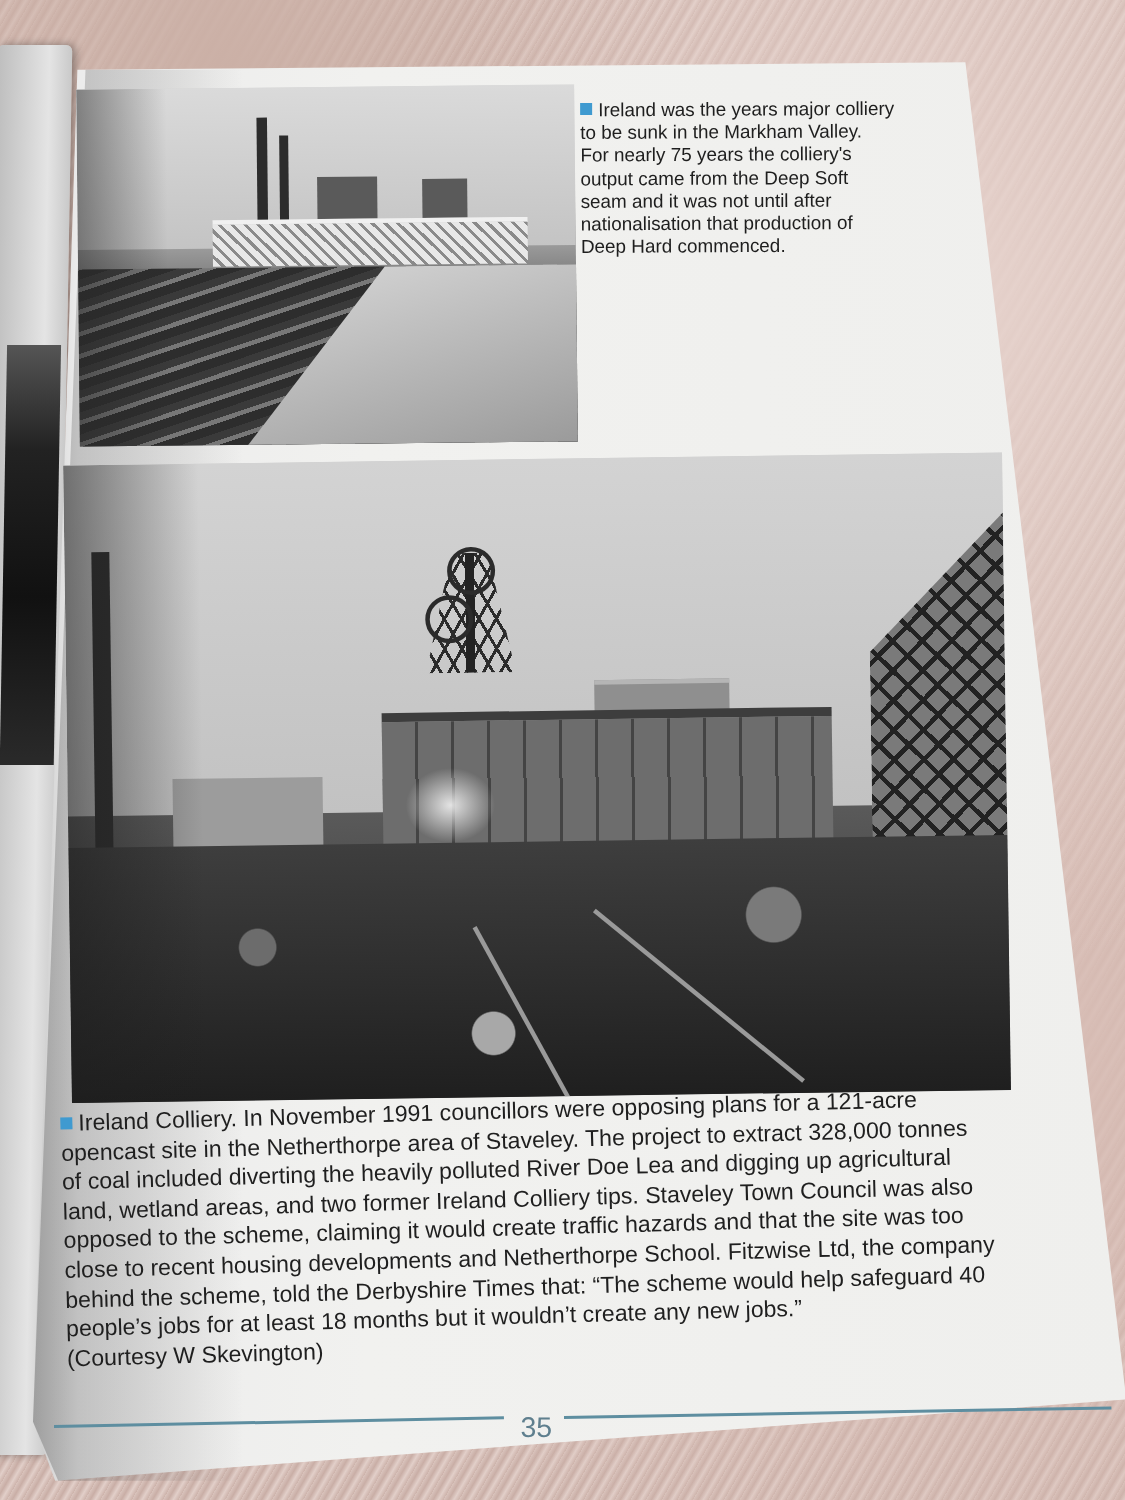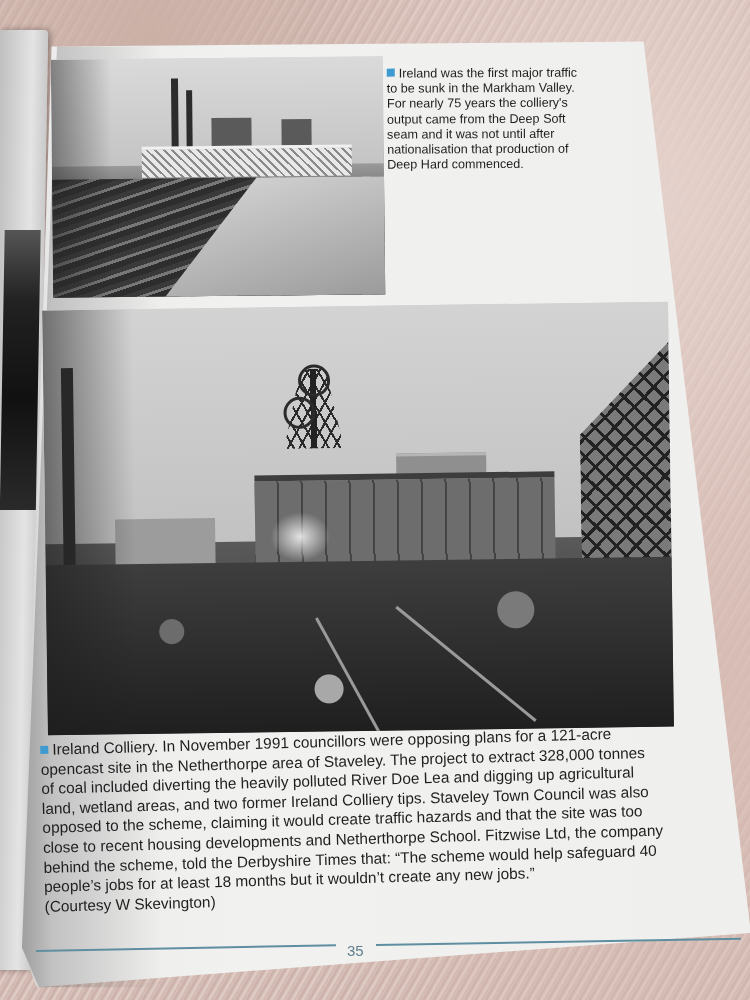--- a/index.html
+++ b/index.html
@@ -209,21 +209,21 @@
       width: 365px;
       height: 2px;
       background: #5e8ea0;
       transform: rotate(-1.0deg);
       transform-origin: left center;
     }
     .page-number {
       position: absolute;
       left: 347px;
       top: 942px;
-      font-size: 15px;
+      font-size: 19px;
       color: #5f7f8e;
     }
   </style>
 </head>
 <body>
 
 <div class="left-page">
   <div class="left-photo"></div>
 </div>
 
@@ -236,21 +236,21 @@
   <div class="chimney" style="left:135px;top:32px;width:6px;height:58px;"></div>
   <div class="building" style="left:160px;top:60px;width:40px;height:28px;"></div>
   <div class="building" style="left:230px;top:62px;width:30px;height:26px;"></div>
   <div class="screens"></div>
   <div class="yard"></div>
   <div class="bank"></div>
   <div class="shade-left"></div>
 </div>
 
 <div class="caption-top">
-  <div><span class="bullet" style="background: rgb(63, 154, 208);"></span><span>Ireland was the first major traffic</span></div>
+  <div><span class="bullet" style="background: rgb(63, 154, 208);"></span><span>Ireland was the years major colliery</span></div>
   <div>to be sunk in the Markham Valley.</div>
   <div>For nearly 75 years the colliery's</div>
   <div>output came from the Deep Soft</div>
   <div>seam and it was not until after</div>
   <div>nationalisation that production of</div>
   <div>Deep Hard commenced.</div>
 </div>
 
 <div class="photo-main" title="Black-and-white photograph of Ireland Colliery headgear and screens building with steam, curving rail tracks, puddles and rubble in the foreground, conveyor gantry at right">
   <div class="sky"></div>

